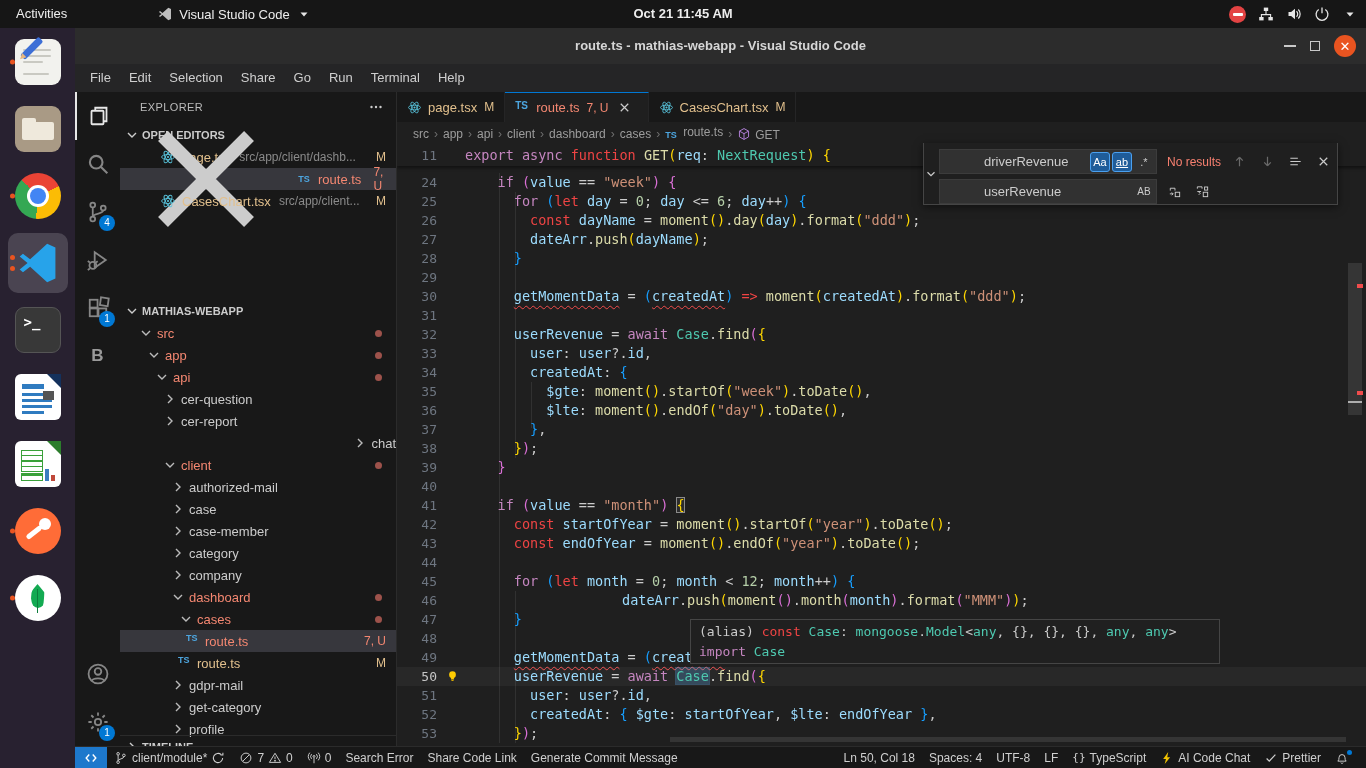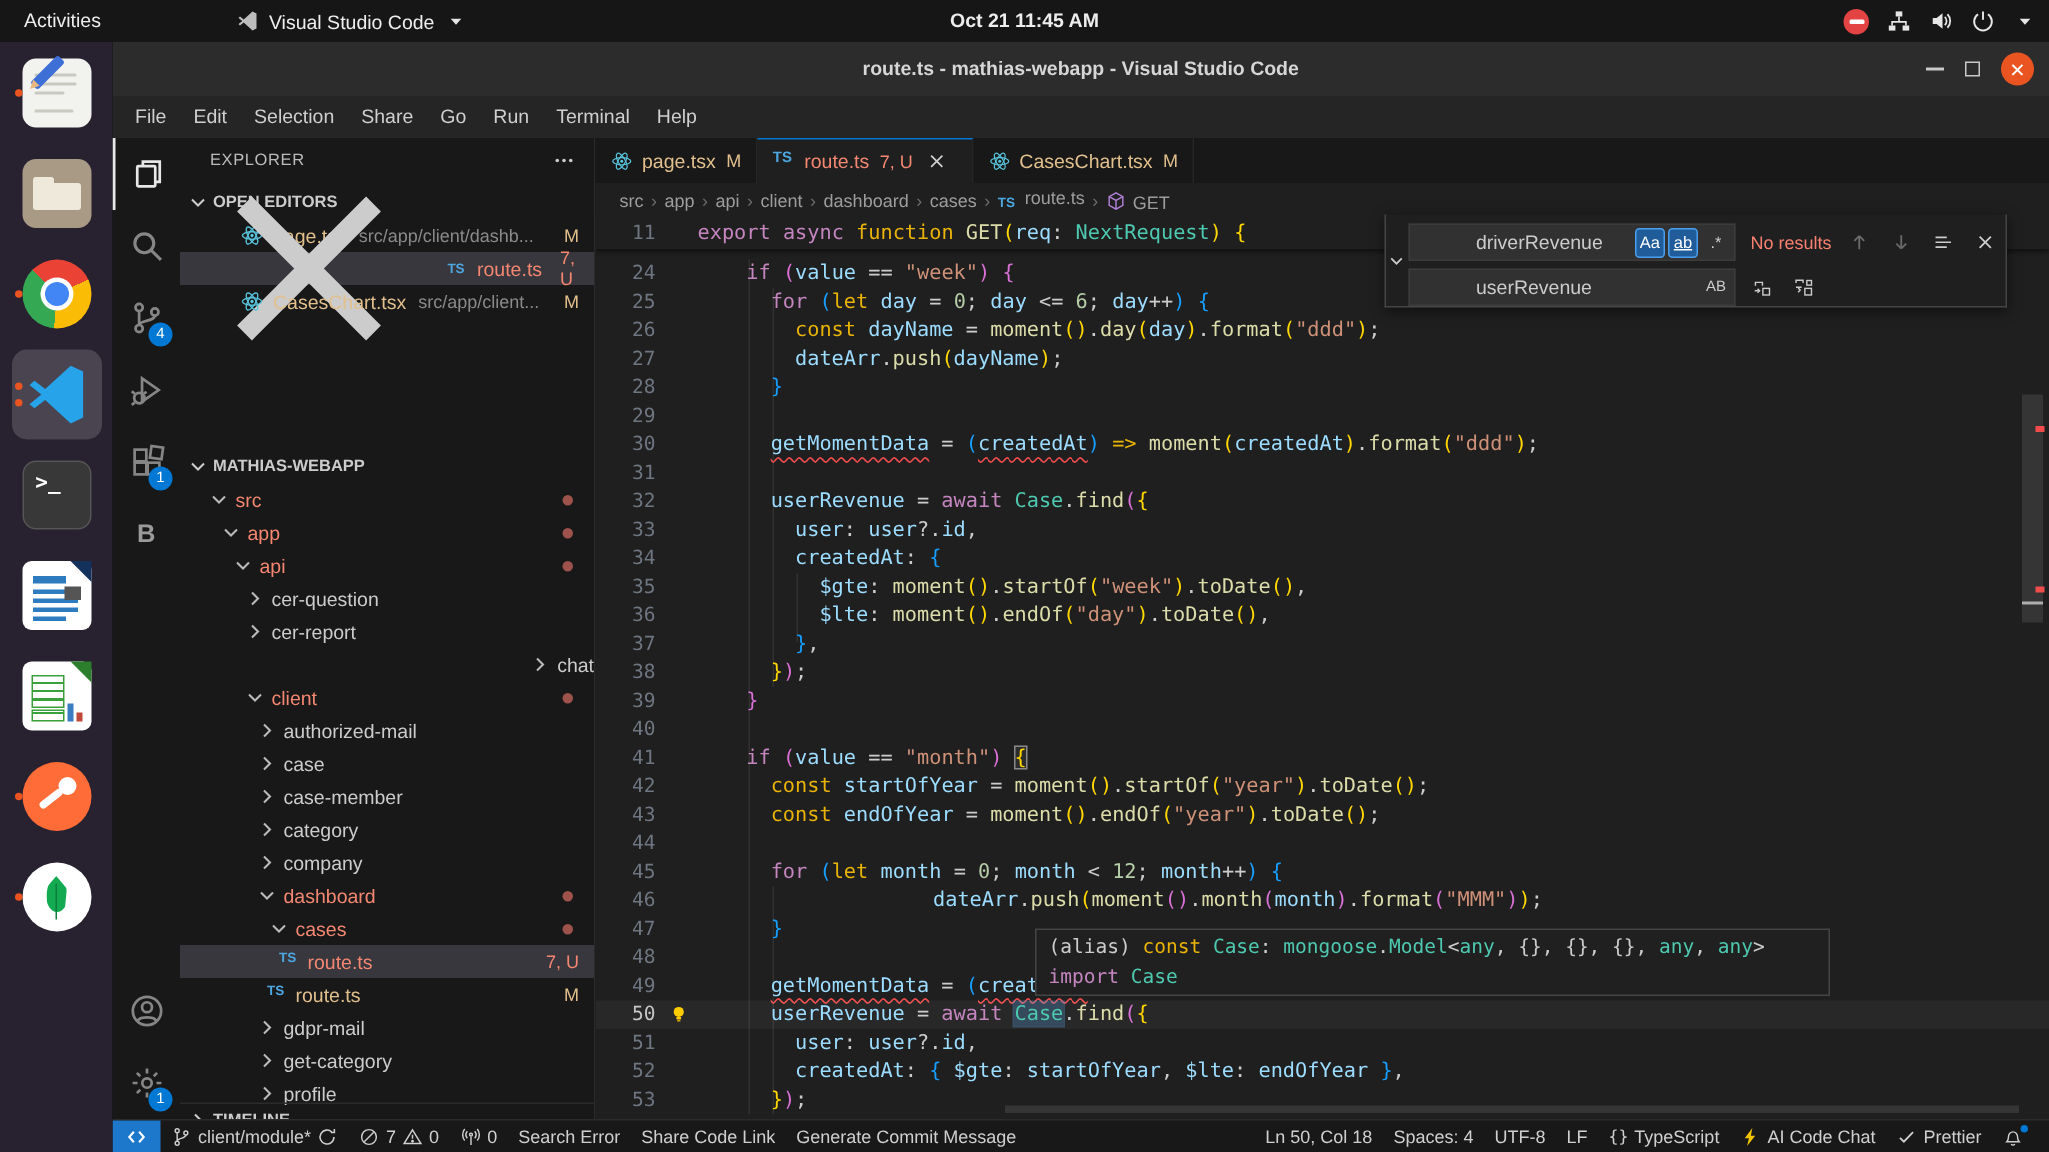--- a/index.html
+++ b/index.html
@@ -127,21 +127,21 @@
   #code { position:absolute; left:397px; top:146px; width:969px; height:600px; background:#1f1f1f; overflow:hidden; z-index:10; }
   .guide { position:absolute; width:1px; background:#313131; }
   .cline { position:absolute; left:0; width:100%; height:19px; display:flex; }
   .cline.current { background:rgba(255,255,255,.045); }
   .lnum { width:40px; flex:none; text-align:right; color:#6e7681; font-family:"DejaVu Sans Mono",monospace; font-size:13px; line-height:19px; }
   .cline.current .lnum { color:#c6c6c6; }
   .lglyph { width:28px; flex:none; position:relative; }
   .lglyph .ic { position:absolute; left:8px; top:2px; width:15px; height:15px; }
   pre.ctext { font-family:"DejaVu Sans Mono",monospace; font-size:13.5px; line-height:19px; white-space:pre; }
   #sticky-row { position:absolute; left:0; top:0; width:100%; height:20px; background:#1f1f1f; box-shadow:0 2px 3px rgba(0,0,0,.45); z-index:5; display:flex; }
-  .tk-k{color:#c586c0} .tk-d{color:#eab308} .tk-f{color:#dcdcaa} .tk-v{color:#9cdcfe}
+  .tk-k{color:#c586c0} .tk-d{color:#ef4444} .tk-f{color:#dcdcaa} .tk-v{color:#9cdcfe}
   .tk-s{color:#ce9178} .tk-n{color:#b5cea8} .tk-t{color:#4ec9b0} .tk-p{color:#cccccc}
   .tk-b1{color:#ffd700} .tk-b2{color:#da70d6} .tk-b3{color:#179fff}
   .sq { text-decoration:underline wavy #f14c4c 1px; text-underline-offset:4px; }
   .hl { background:rgba(86,156,214,.30); outline:1px solid rgba(86,156,214,.35); }
   .bm { outline:1px solid #8a8a8a; outline-offset:-1px; background:rgba(255,255,255,.06); }
 
   
   #tooltip { position:absolute; left:690px; top:619px; width:530px; height:45px; background:#202020; border:1px solid #454545; z-index:25; padding:2px 8px; }
   #tooltip pre { font-family:"DejaVu Sans Mono",monospace; font-size:13px; line-height:20px; white-space:pre; }
 

